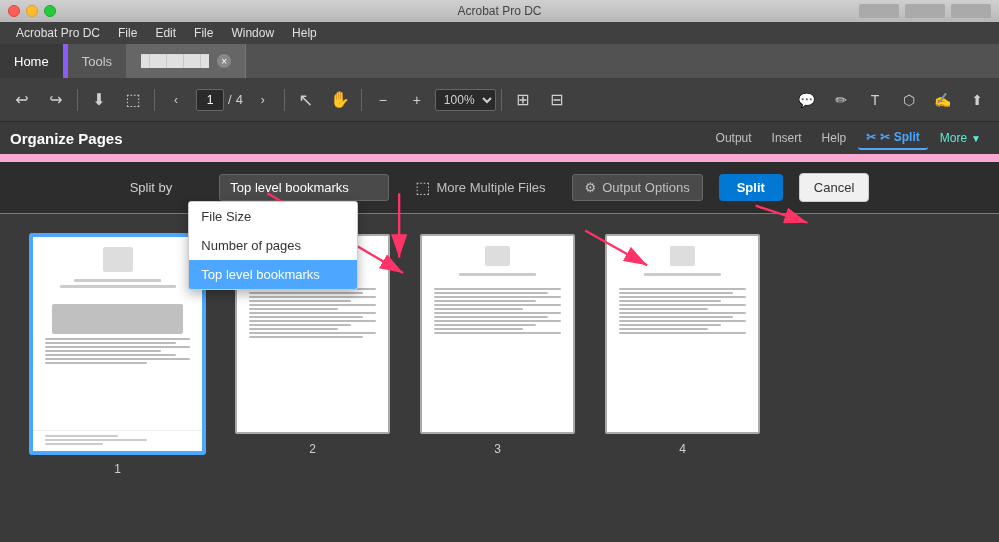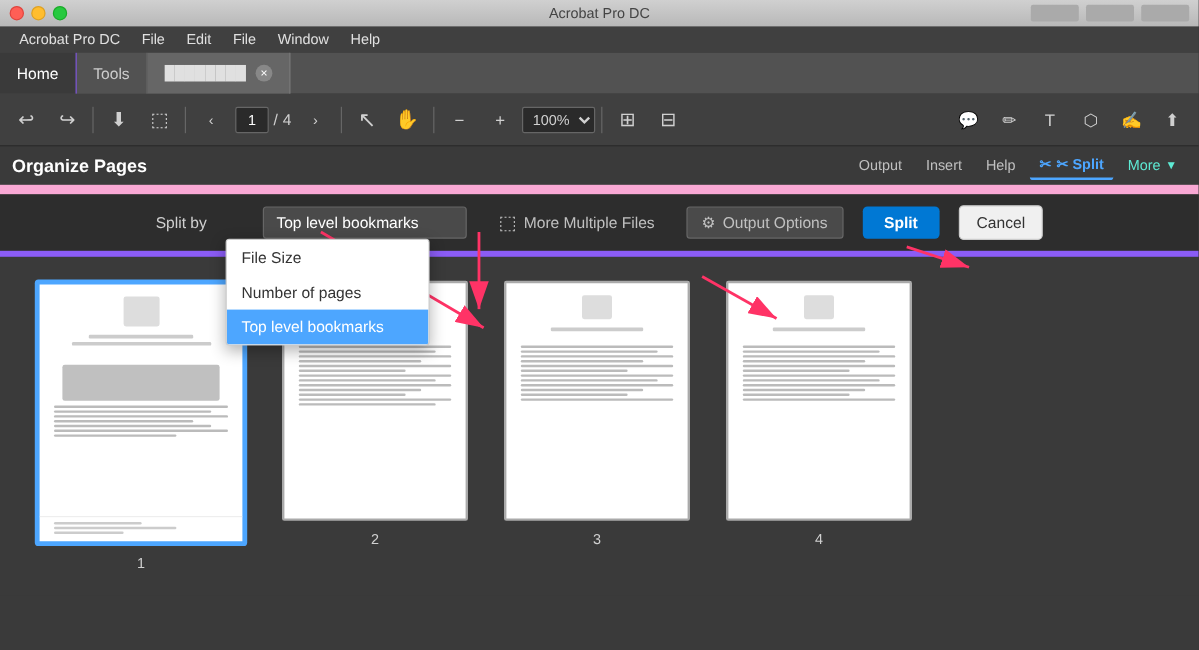--- a/index.html
+++ b/index.html
@@ -54,21 +54,21 @@
       display: flex;
       align-items: stretch;
     }
     .tab {
       display: flex; align-items: center; padding: 0 14px; gap: 8px;
       font-size: 13px; cursor: pointer; position: relative;
     }
     .tab-home {
       background: #3a3a3a;
       color: #ffffff;
-      border-right: 1px solid #8b5cf6;
+      border-right: 5px solid #8b5cf6;
     }
     .tab-tools {
       background: #525252;
       color: #cccccc;
       border-right: 1px solid #666;
     }
     .tab-doc {
       background: #666666;
       color: #e0e0e0;
       border-right: 1px solid #777;
@@ -149,21 +149,21 @@
     .more-dropdown-arrow { font-size: 10px; }
 
     
     .split-options-bar {
       height: 52px;
       background: #2d2d2d;
       display: flex;
       align-items: center;
       justify-content: center;
       gap: 16px;
-      border-bottom: 5px solid #8b5cf6;
+      border-bottom: 1px solid #8b5cf6;
       position: relative;
     }
     .split-by-label {
       color: #d0d0d0; font-size: 13px;
     }
     .split-by-select-wrapper {
       position: relative;
       display: inline-block;
       padding-left: 31px;
     }

